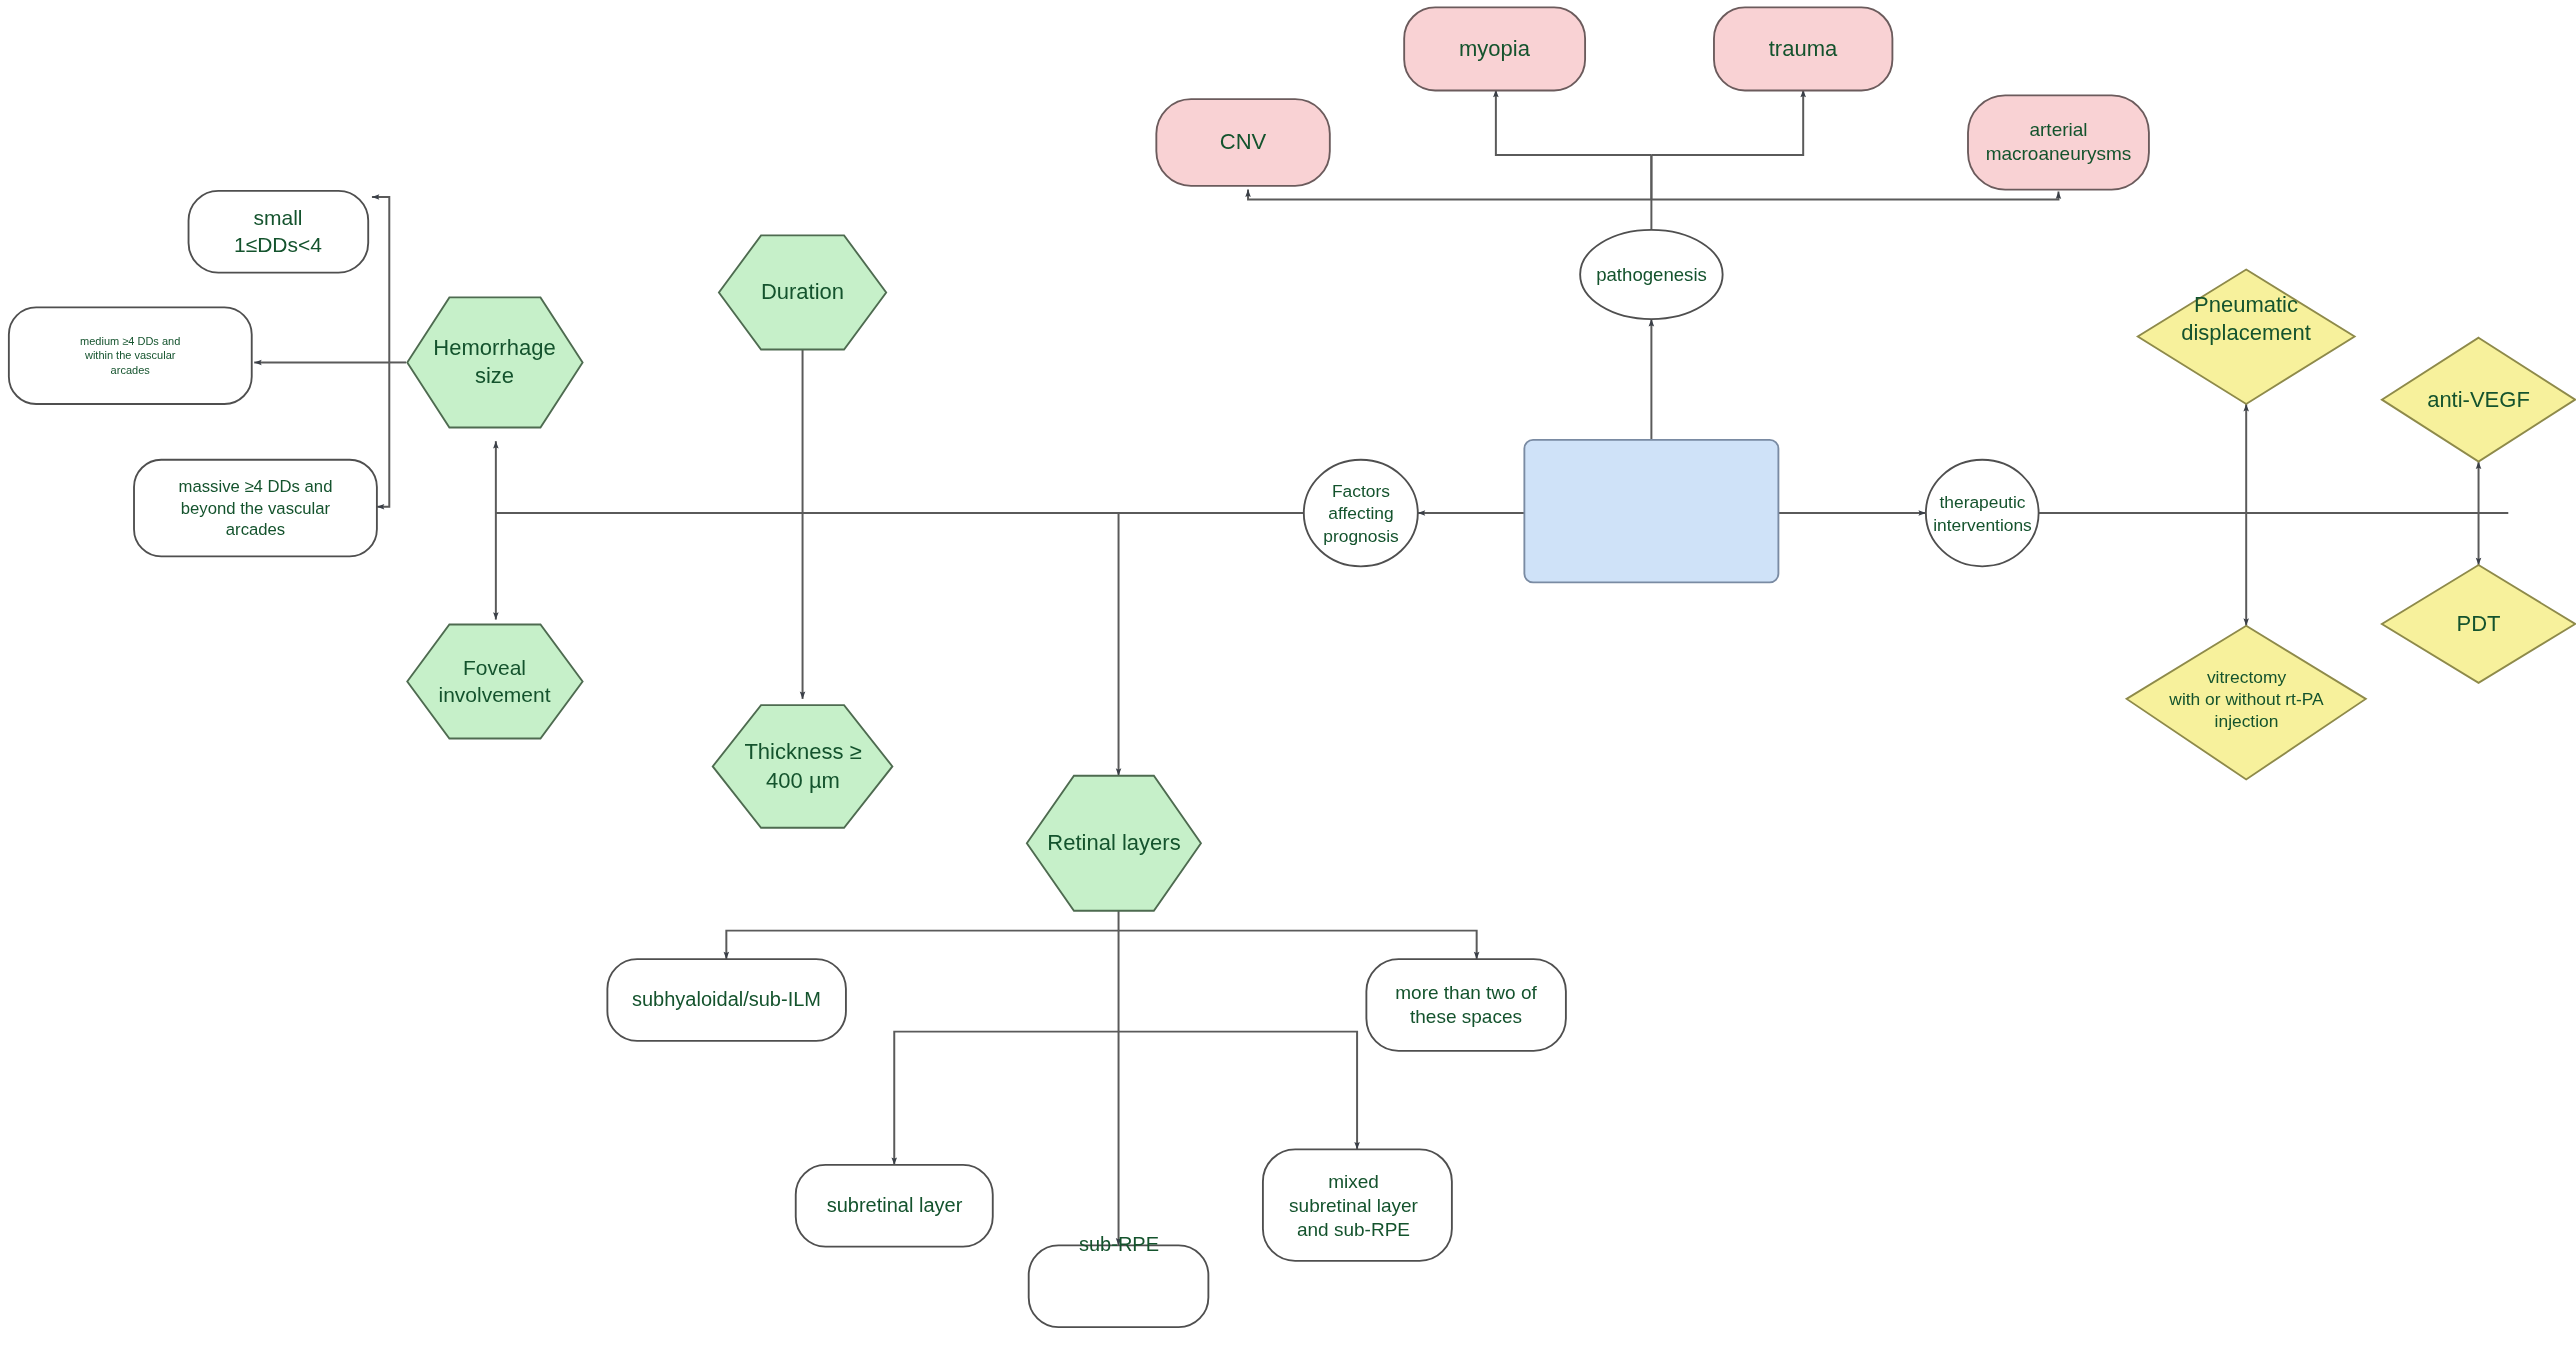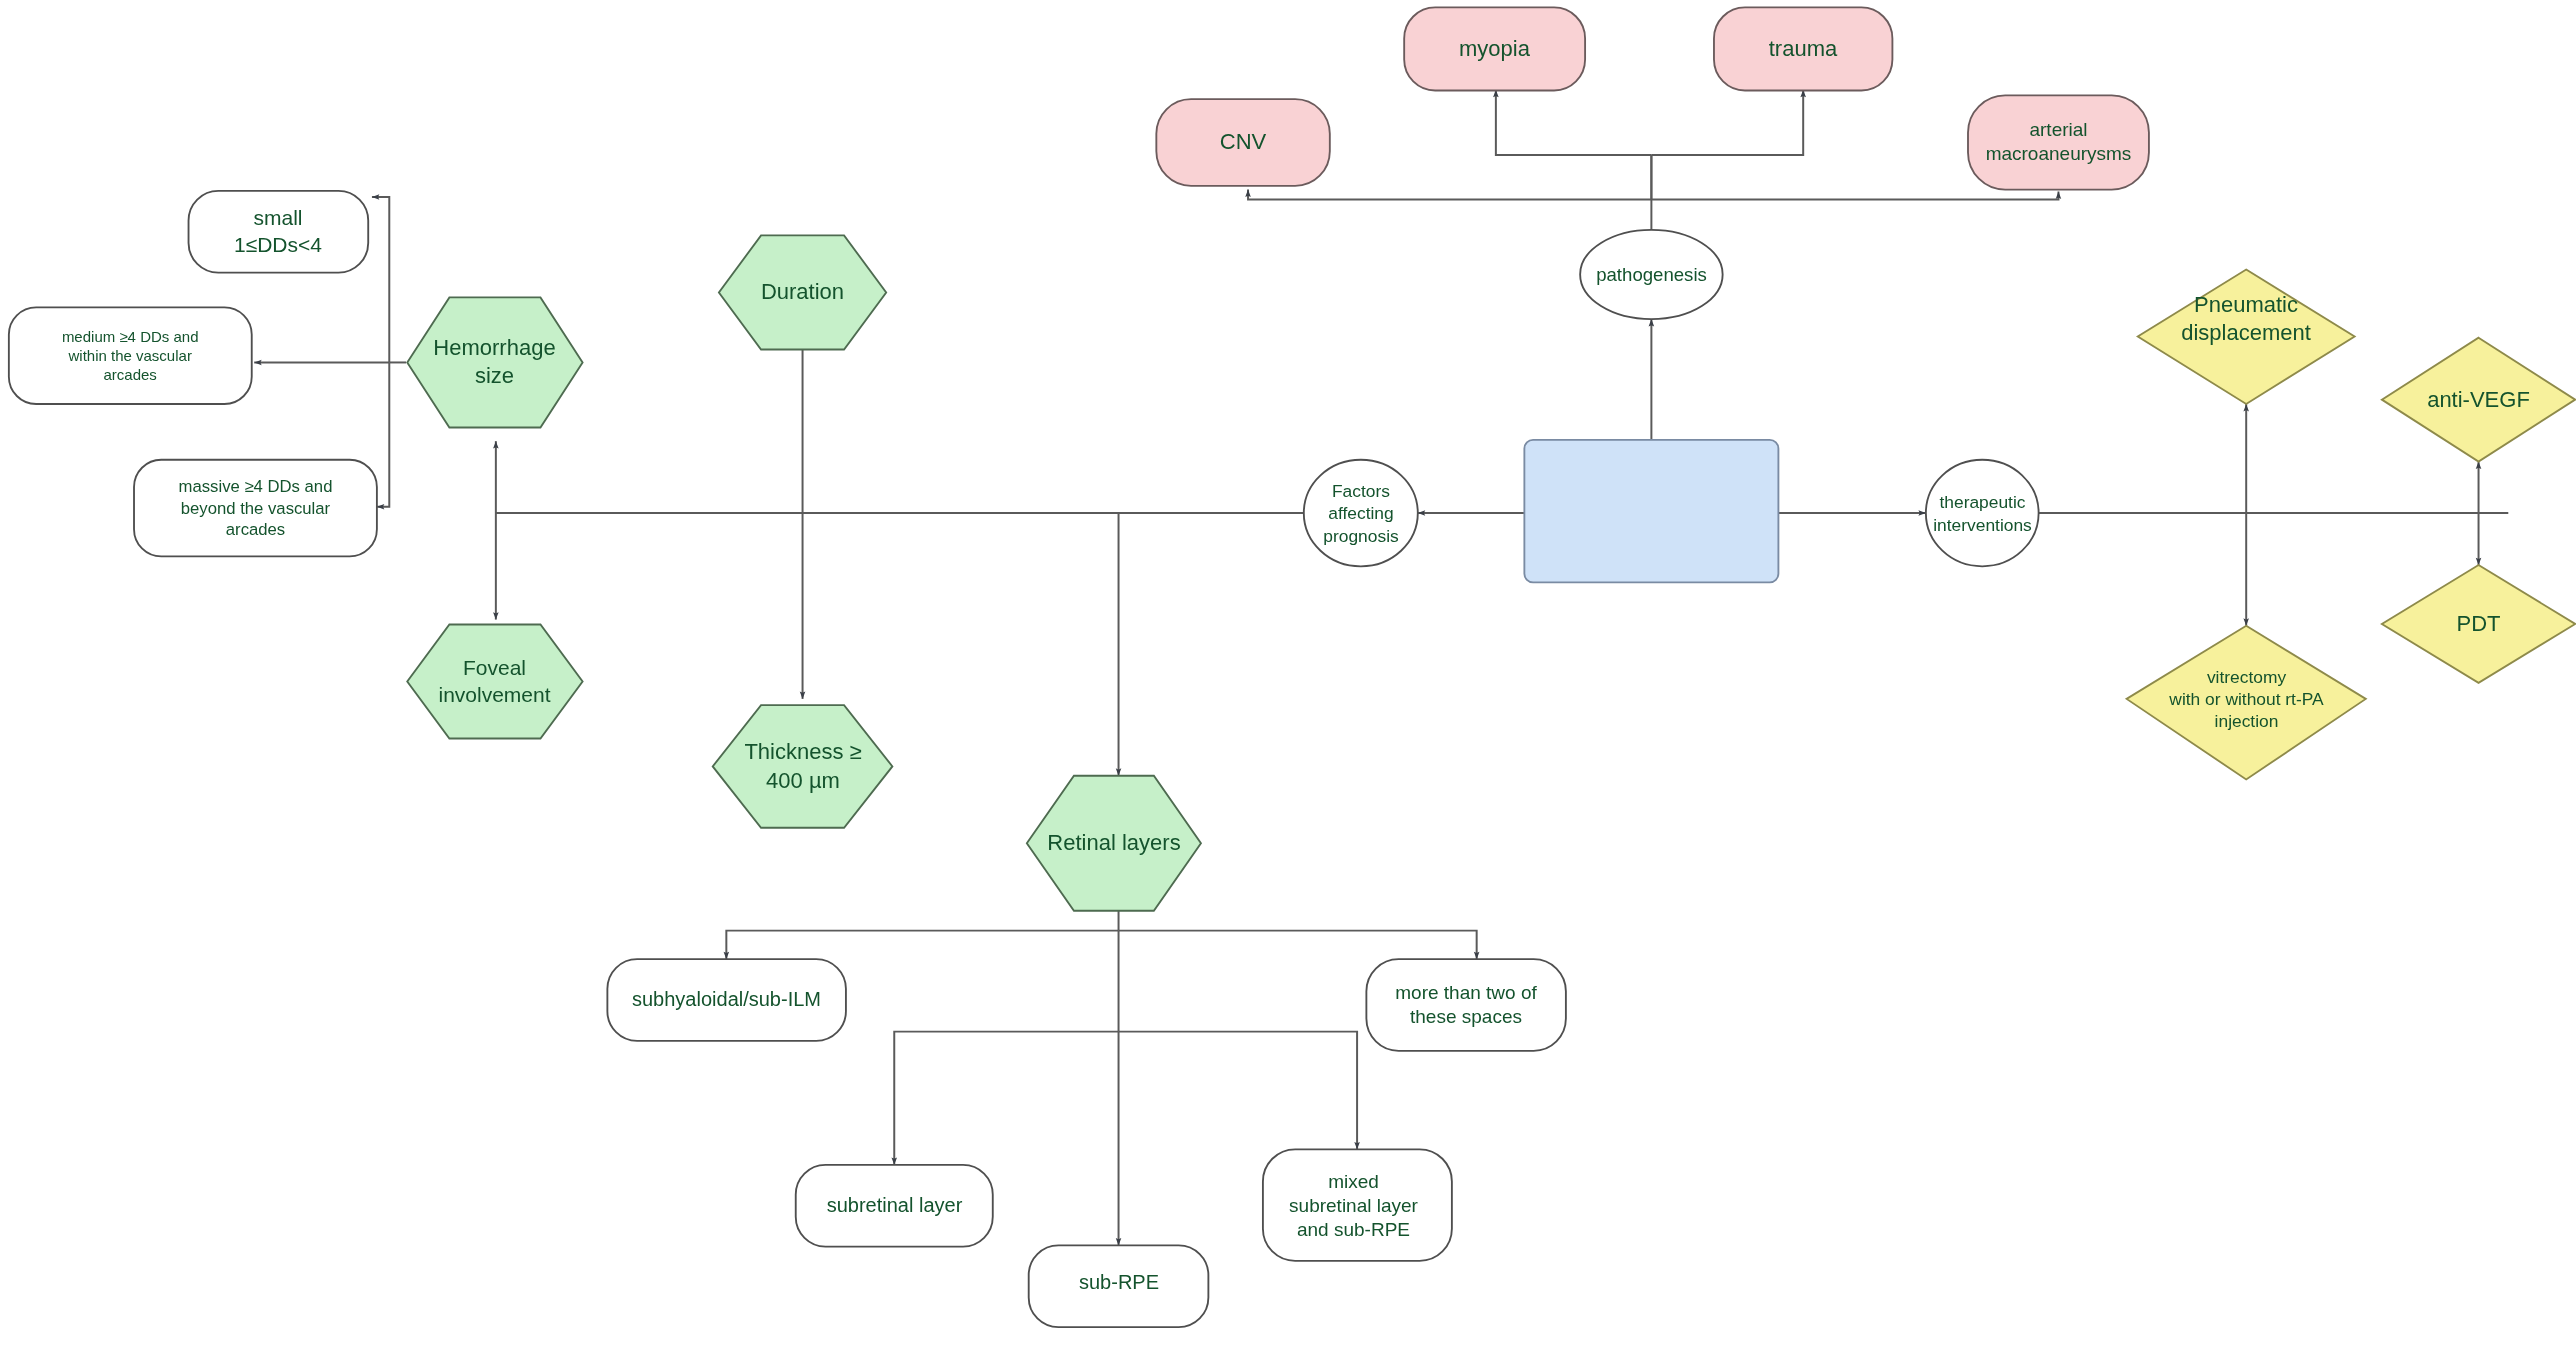--- a/index.html
+++ b/index.html
@@ -137,32 +137,32 @@
 size</div>
 <div class="node-label" style="left:407px;top:625px;width:175px;height:114px;font-size:21px;">Foveal
 involvement</div>
 <div class="node-label" style="left:719px;top:235px;width:167px;height:114px;font-size:22px;">Duration</div>
 <div class="node-label" style="left:713px;top:705px;width:180px;height:123px;font-size:22px;">Thickness ≥
 400 µm</div>
 <div class="node-label" style="left:1027px;top:776px;width:174px;height:135px;font-size:22px;">Retinal layers</div>
 
 <div class="node-label" style="left:188px;top:191px;width:180px;height:82px;font-size:21px;">small
 1≤DDs&lt;4</div>
-<div class="node-label" style="left:8.7px;top:307px;width:243px;height:97px;font-size:15px;">medium ≥4 DDs and
+<div class="node-label" style="left:8.7px;top:307px;width:243px;height:97px;font-size:11px;">medium ≥4 DDs and
 within the vascular
 arcades</div>
 <div class="node-label" style="left:134px;top:460px;width:243px;height:97px;font-size:16.7px;">massive ≥4 DDs and
 beyond the vascular
 arcades</div>
 
 <div class="node-label" style="left:607px;top:959px;width:239px;height:82px;font-size:20px;">subhyaloidal/sub-ILM</div>
 <div class="node-label" style="left:1366px;top:959px;width:200px;height:92px;font-size:19px;">more than two of
 these spaces</div>
 <div class="node-label" style="left:796px;top:1165px;width:197px;height:82px;font-size:20px;">subretinal layer</div>
-<div class="node-label" style="left:1029px;top:1242px;width:180px;height:82px;font-size:20px;">sub-RPE</div>
+<div class="node-label" style="left:1029px;top:1204px;width:180px;height:82px;font-size:20px;">sub-RPE</div>
 <div class="node-label" style="left:1263px;top:1150px;width:181px;height:112px;font-size:19px;">mixed
 subretinal layer
 and sub-RPE</div>
 
 <div class="node-label" style="left:2150px;top:285px;width:192px;height:68px;font-size:22px;">Pneumatic
 displacement</div>
 <div class="node-label" style="left:2398px;top:372px;width:161px;height:56px;font-size:22px;">anti-VEGF</div>
 <div class="node-label" style="left:2141px;top:652px;width:211px;height:94px;font-size:17.4px;">vitrectomy
 with or without rt-PA
 injection</div>

